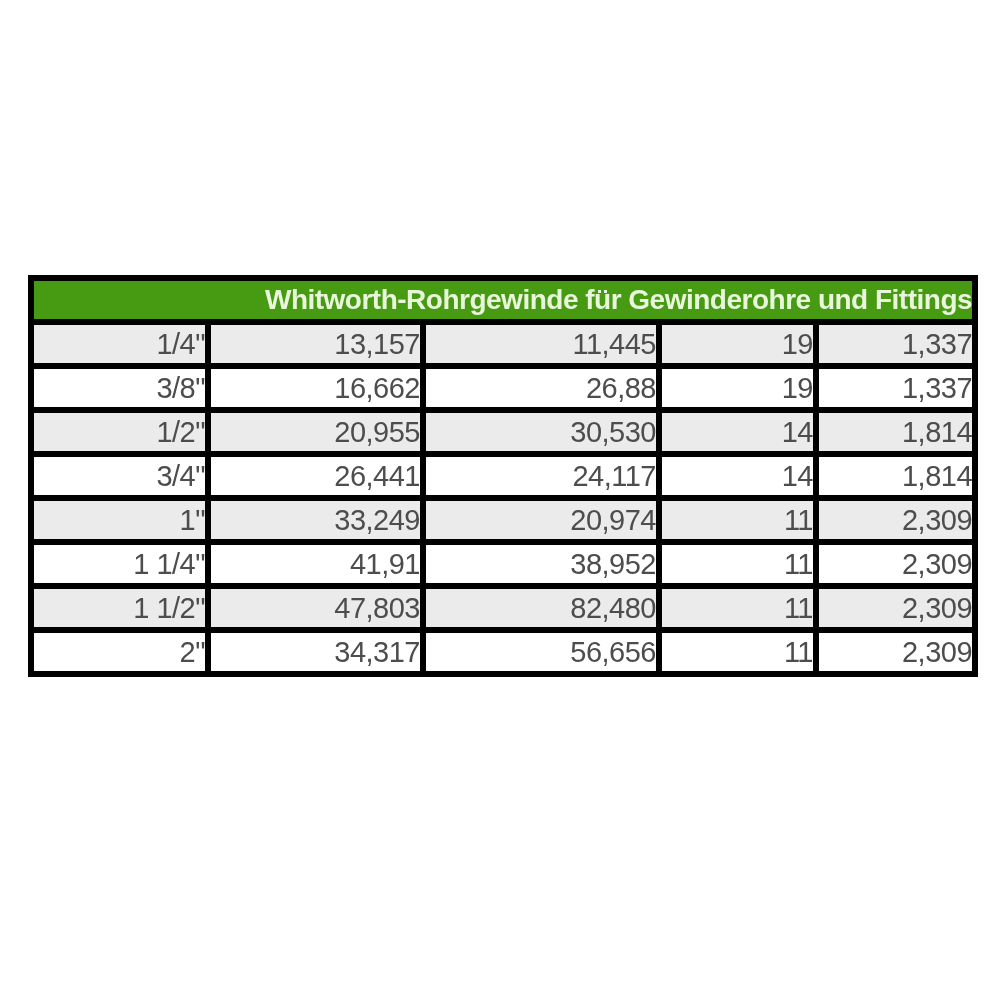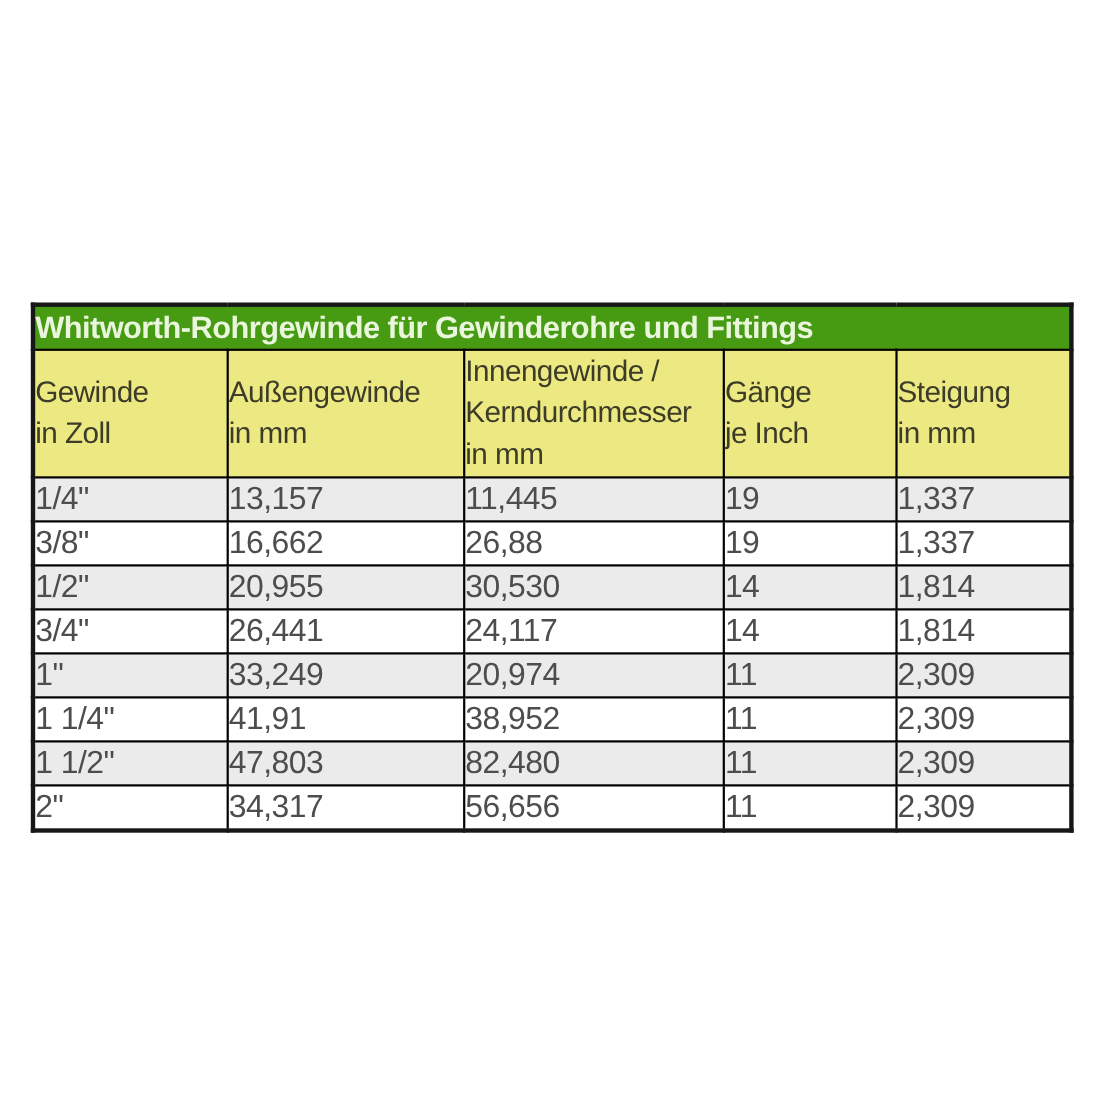--- a/index.html
+++ b/index.html
@@ -14,22 +14,22 @@
   .thread-table {
     position: absolute;
     left: 28px;
     top: 275px;
     width: 944px;
     border-collapse: collapse;
     table-layout: fixed;
     border: 4px solid #171717;
   }
   .thread-table th, .thread-table td {
-    border: 2px solid #000000;
-    text-align: left;
+    border: 6px solid #000000;
+    text-align: right;
     vertical-align: middle;
     padding: 0;
   }
   .title-cell {
     background: #469B12;
     color: #E9F6DC;
     font-size: 28px;
     font-weight: bold;
     height: 38px;
     letter-spacing: -0.5px;
@@ -62,33 +62,20 @@
     <colgroup>
       <col style="width:177px">
       <col style="width:215px">
       <col style="width:236px">
       <col style="width:157px">
       <col style="width:159px">
     </colgroup>
     <thead>
       <tr>
         <th colspan="5" class="title-cell">Whitworth-Rohrgewinde für Gewinderohre und Fittings</th>
-      </tr>
-      <tr>
-        <th class="header-cell">Gewinde
-in Zoll</th>
-        <th class="header-cell">Außengewinde
-in mm</th>
-        <th class="header-cell">Innengewinde /
-Kerndurchmesser
-in mm</th>
-        <th class="header-cell">Gänge
-je Inch</th>
-        <th class="header-cell">Steigung
-in mm</th>
       </tr>
     </thead>
     <tbody>
       <tr class="data-row">
         <td>1/4"</td>
         <td>13,157</td>
         <td>11,445</td>
         <td>19</td>
         <td>1,337</td>
       </tr>

